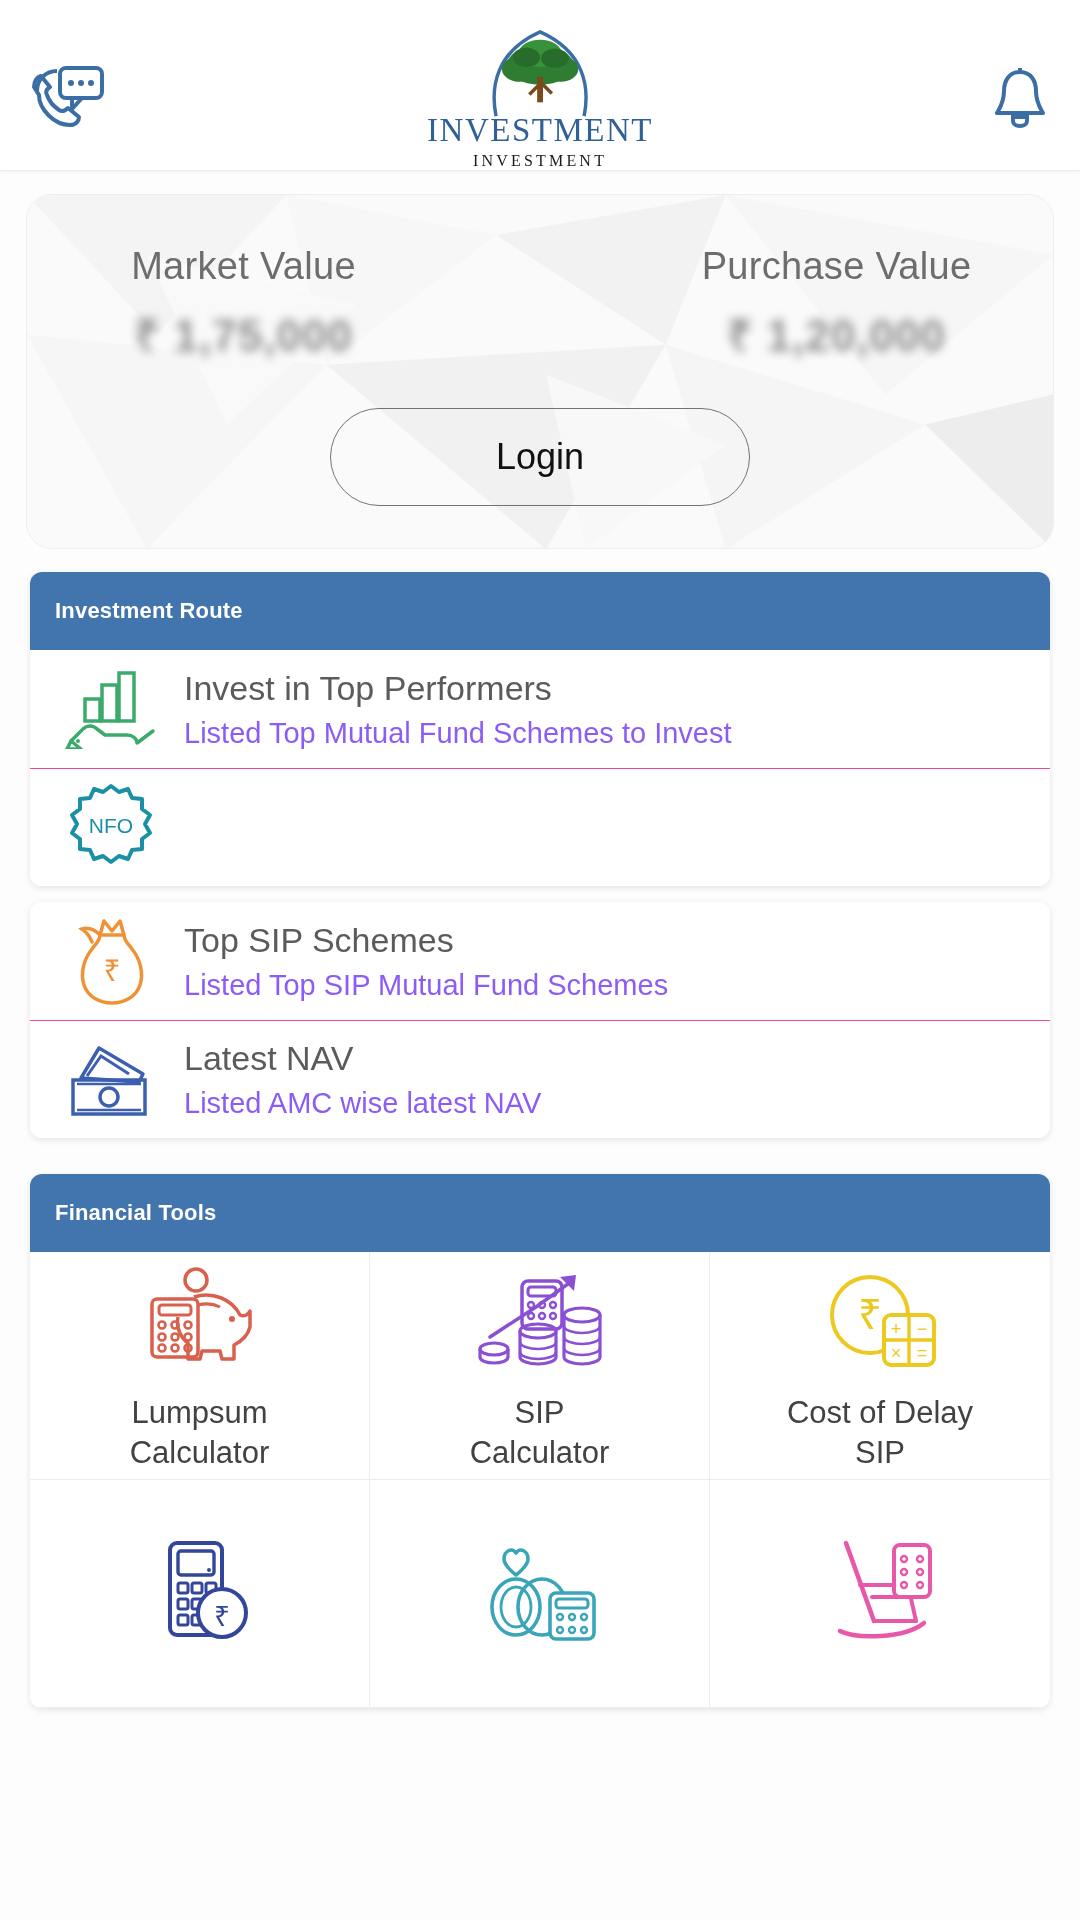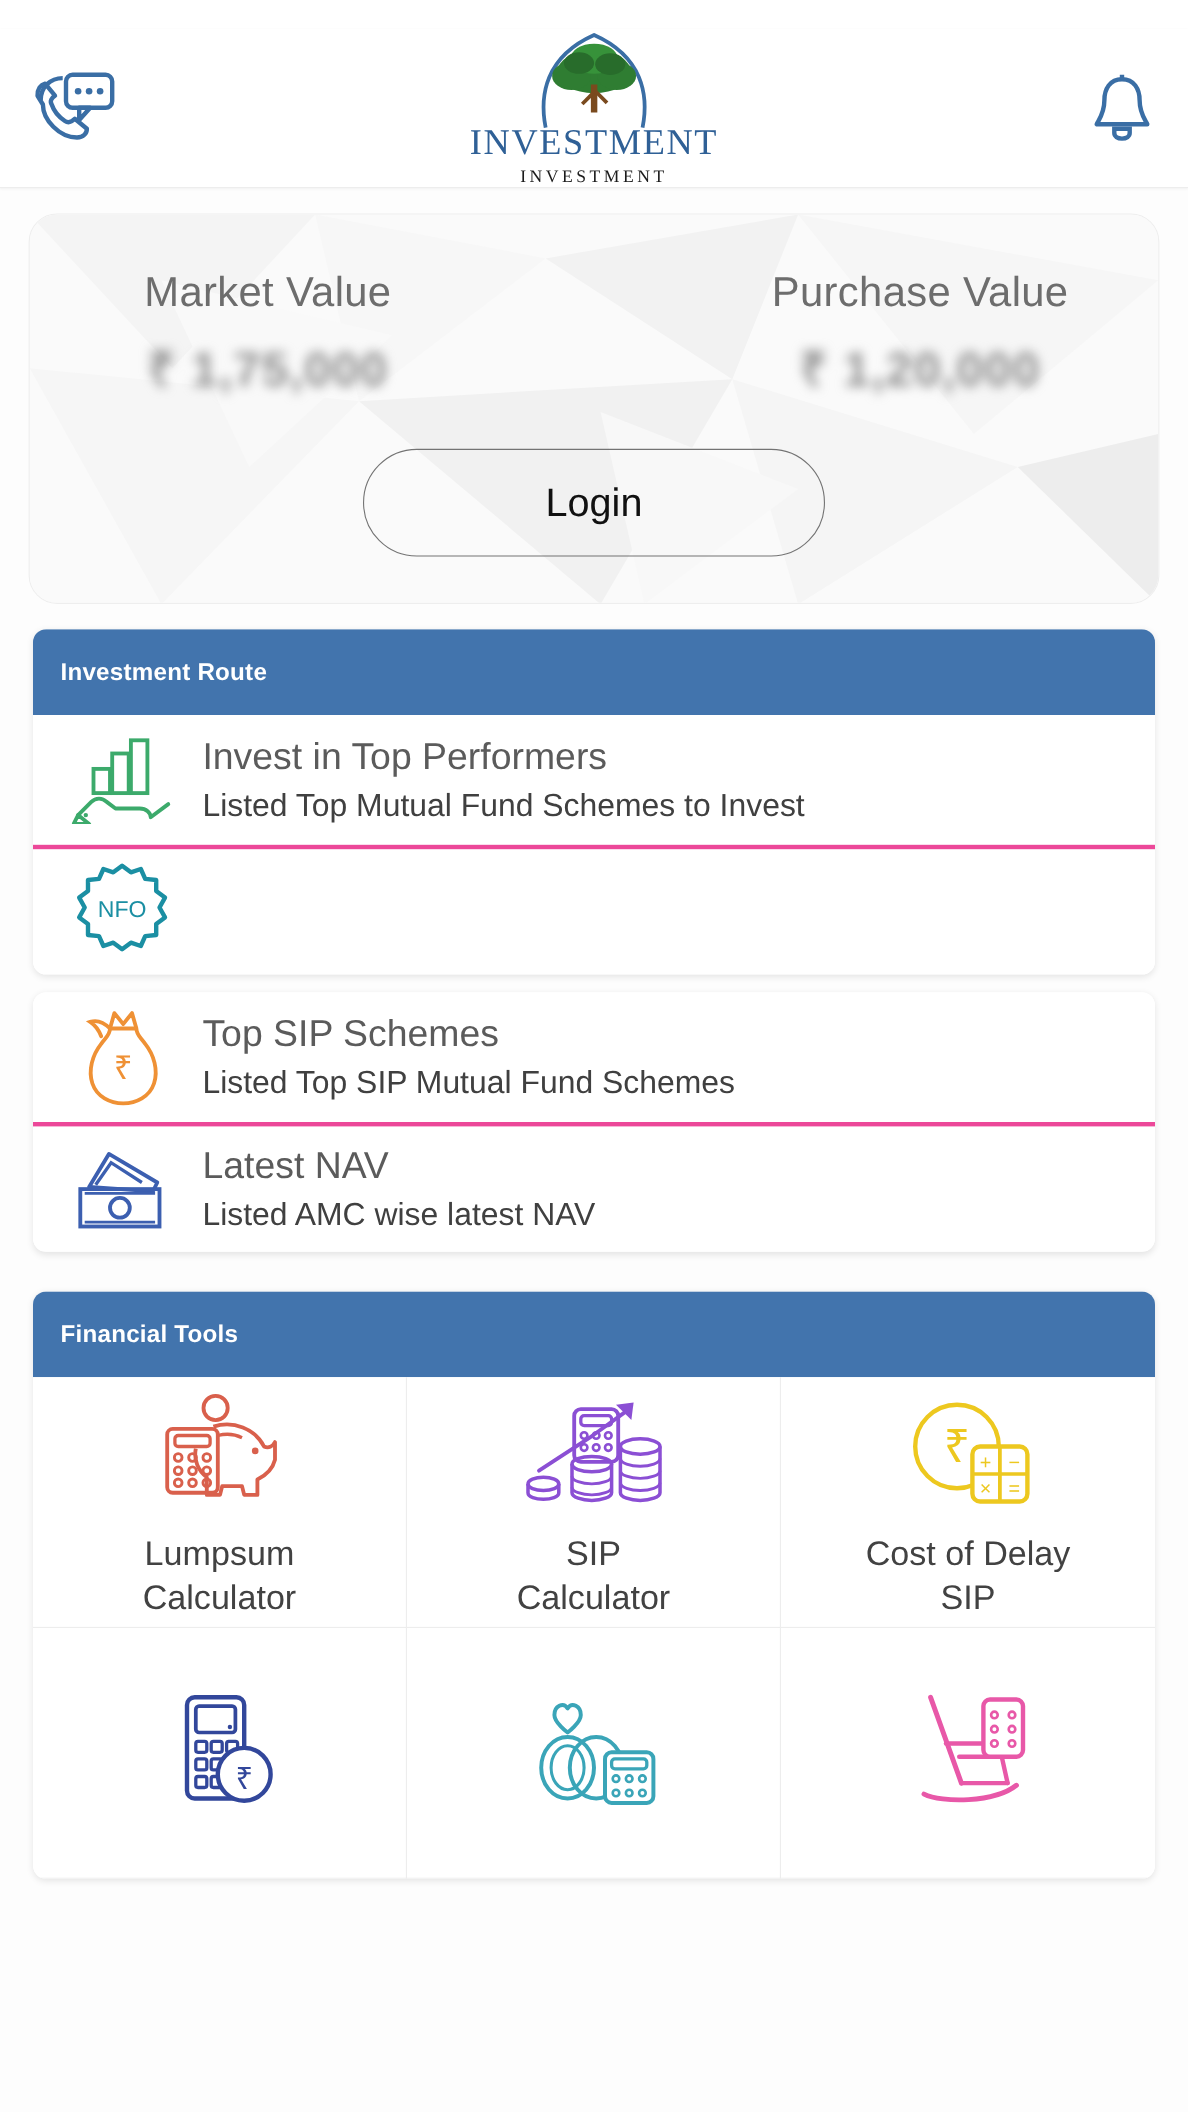--- a/index.html
+++ b/index.html
@@ -103,32 +103,32 @@
     color: #ffffff; font-size: 22px; font-weight: 700;
     letter-spacing: 0.2px;
   }
   .row-item {
     display: flex; align-items: center;
     height: 118px;
     padding: 0 26px;
     background: #ffffff;
     cursor: pointer;
   }
-  .row-item + .row-item { border-top: 4px solid #ec4899; }
+  .row-item + .row-item { border-top: 1px solid #ec4899; }
   .row-ico {
     width: 110px; min-width: 110px;
     display: flex; align-items: center; justify-content: center;
   }
   .row-txt { padding-left: 18px; }
   .row-title {
     font-size: 34px; color: #5b5b5b; font-weight: 400;
     line-height: 1.18;
   }
   .row-sub {
-    font-size: 29px; color: #404040; font-weight: 400;
+    font-size: 29px; color: #8b5cf6; font-weight: 400;
     margin-top: 8px; line-height: 1.18;
   }
 
   
   .tools-grid {
     display: grid;
     grid-template-columns: repeat(3, 1fr);
     background: #ffffff;
   }
   .tool-cell {

